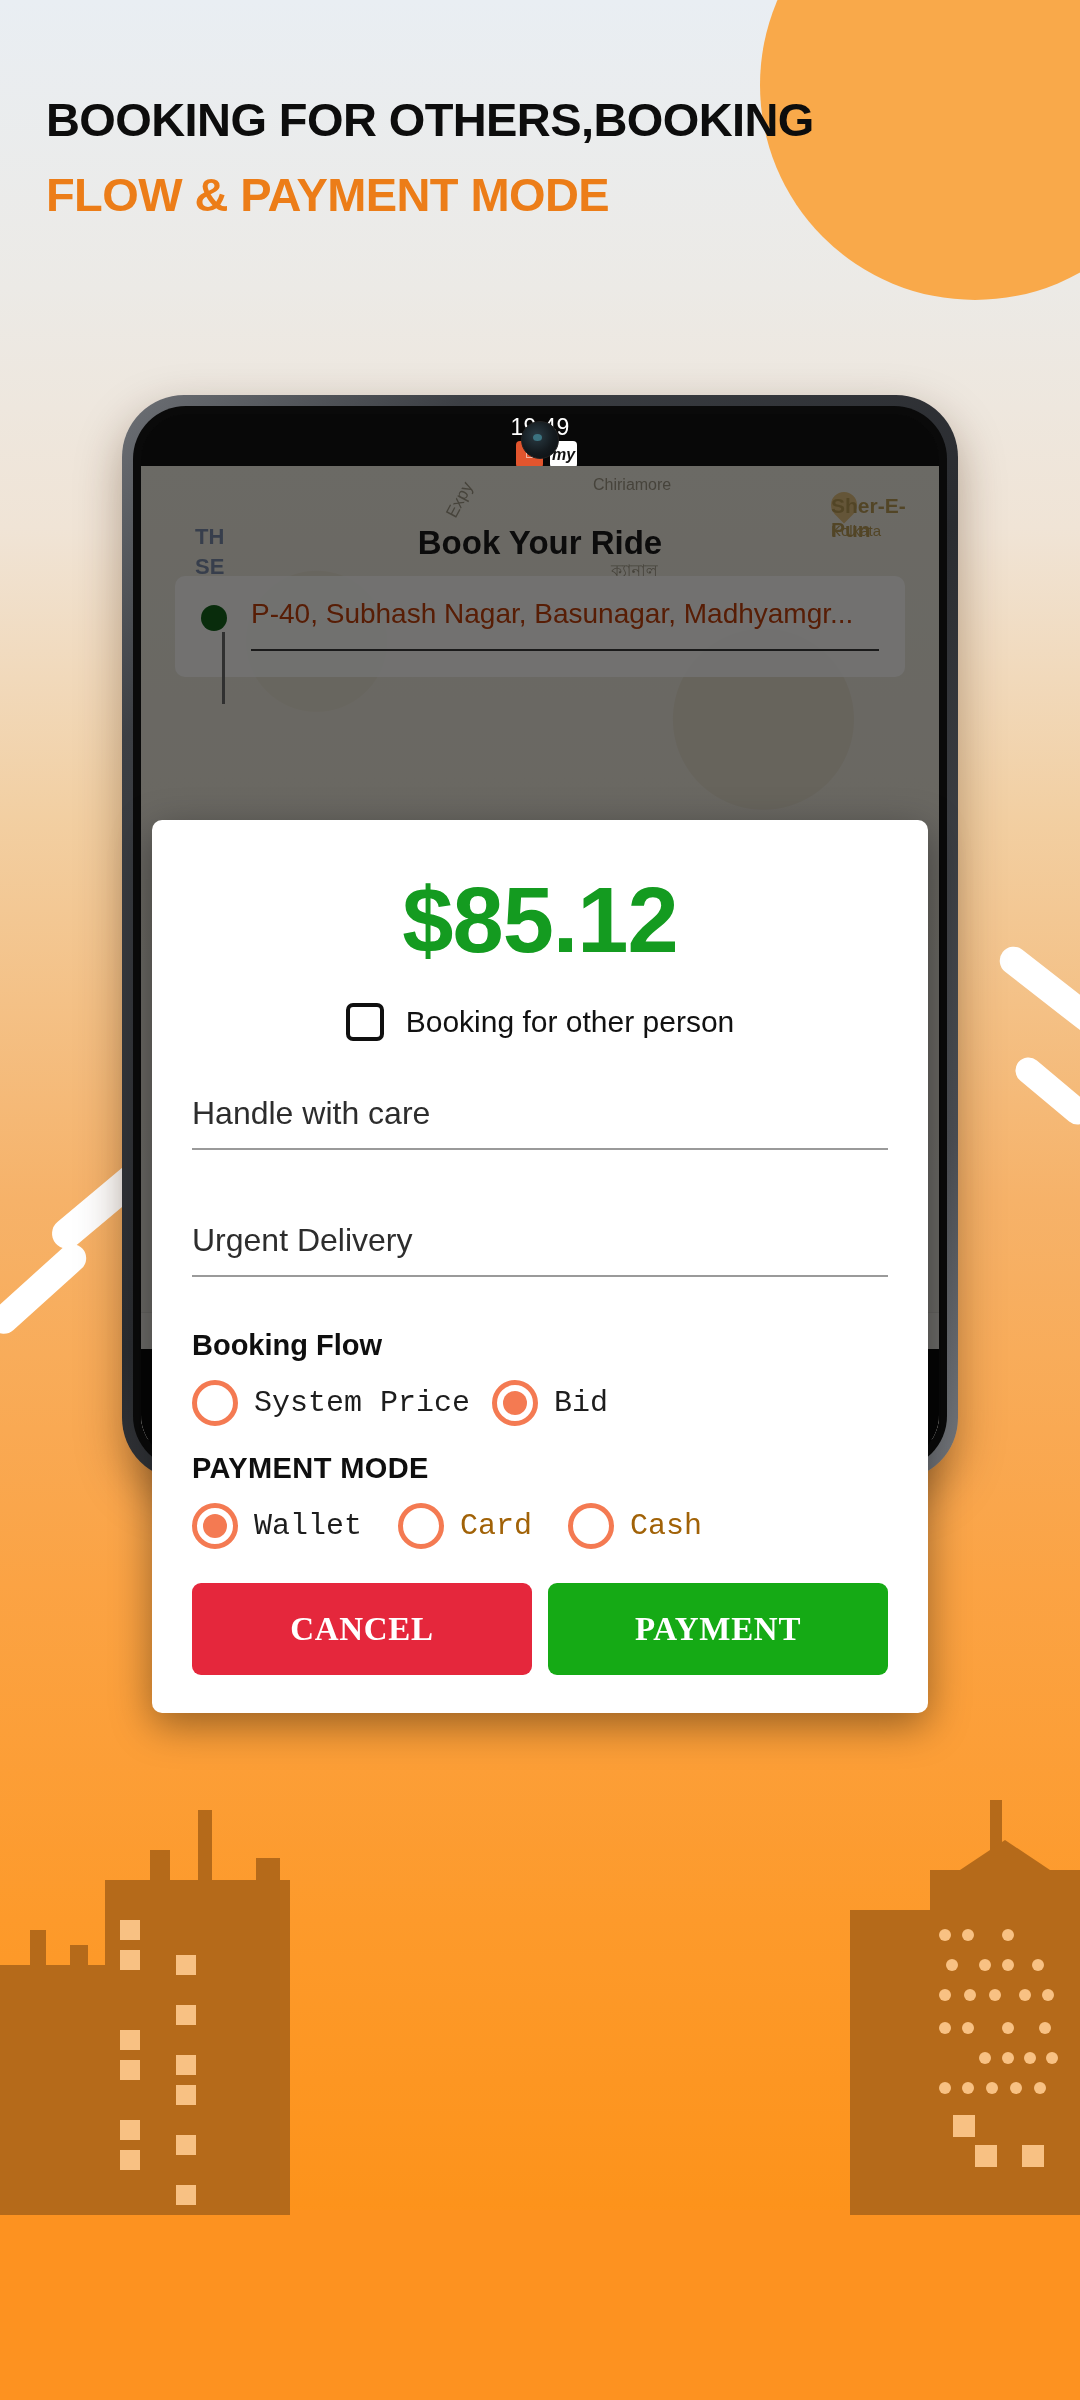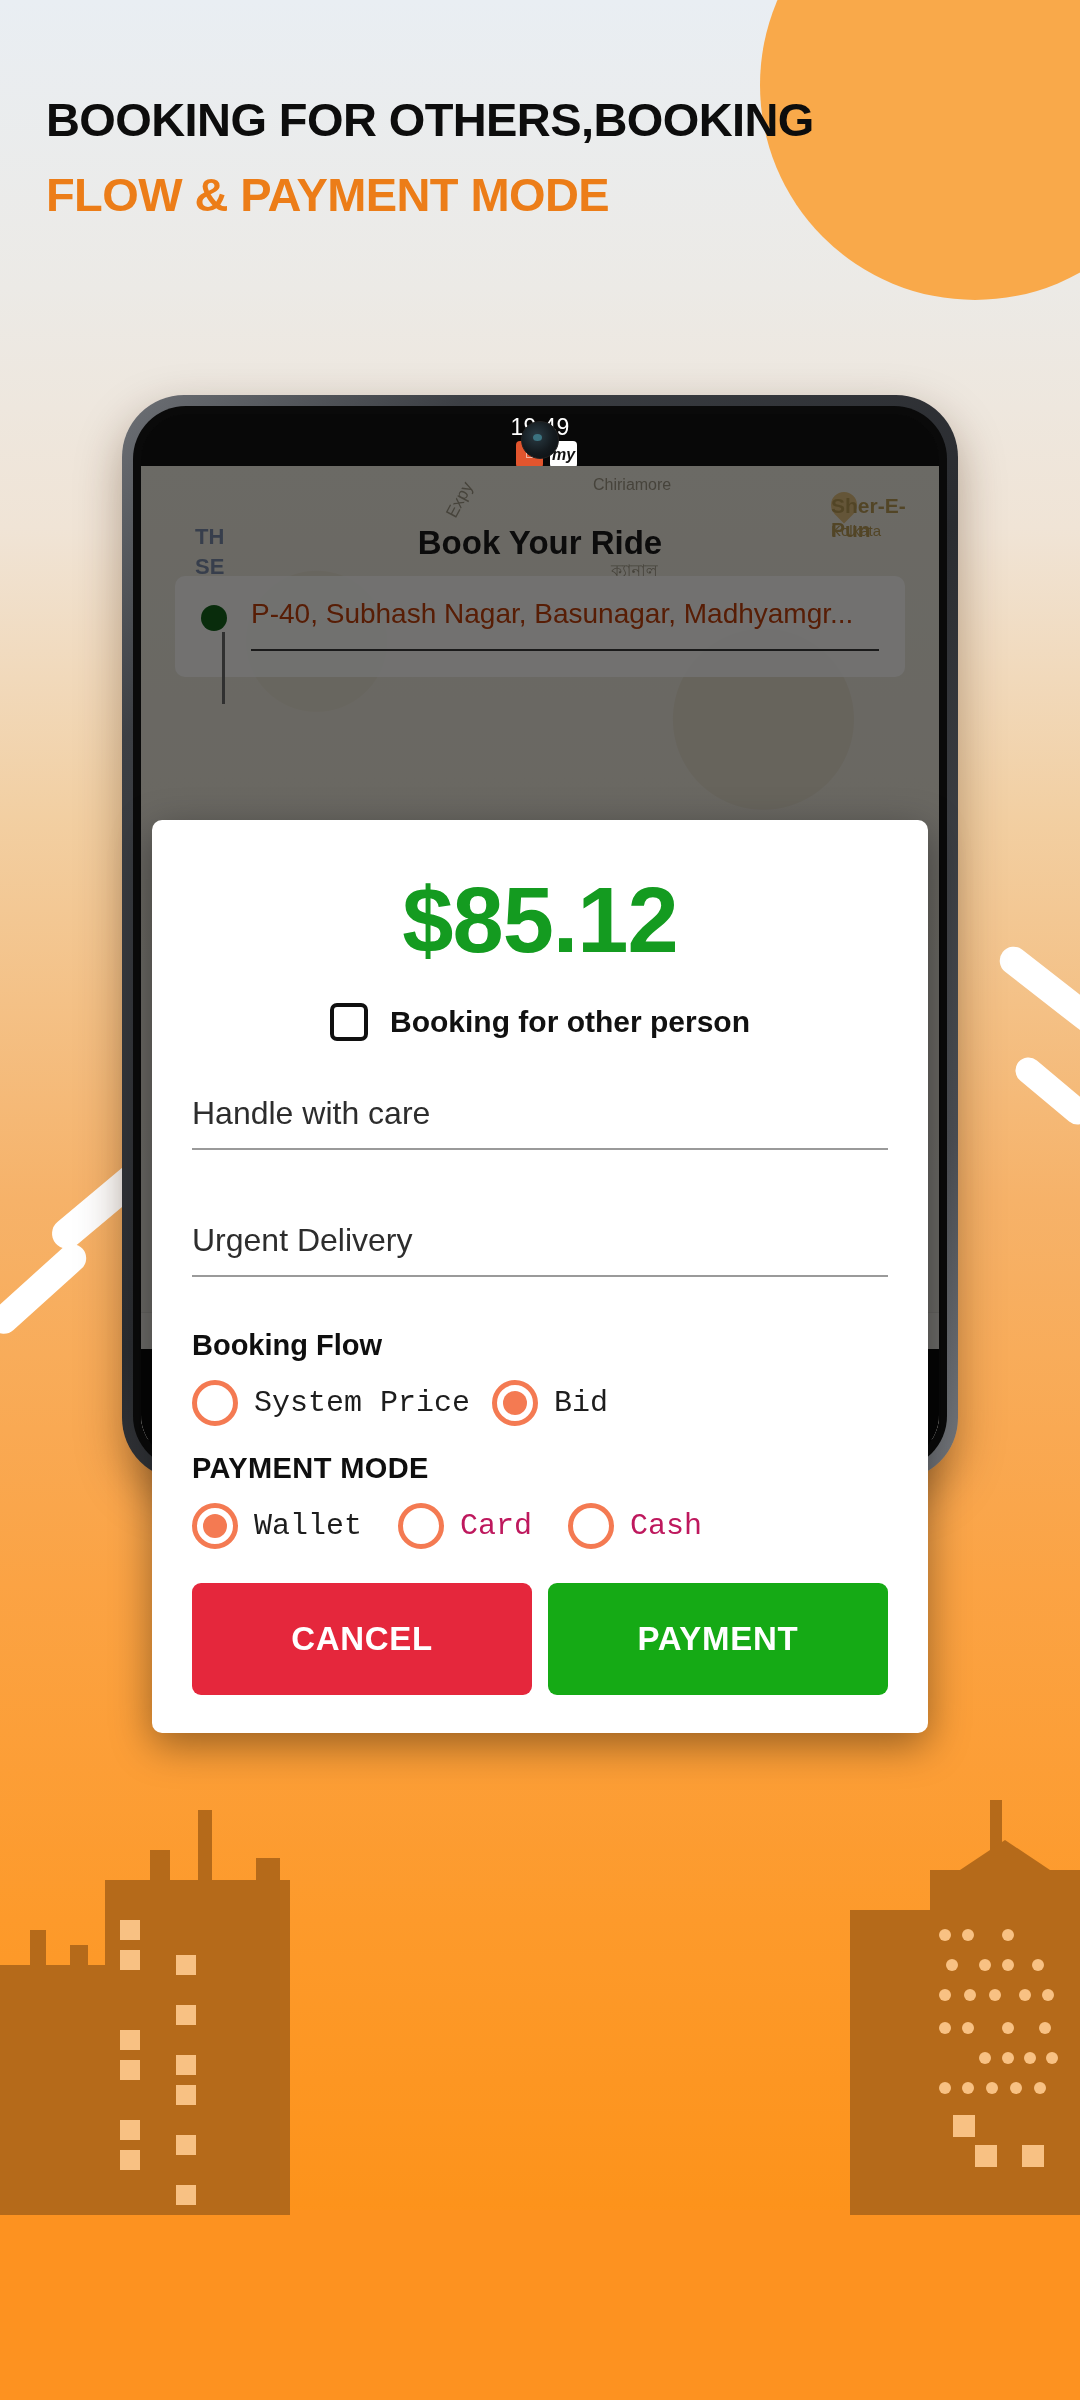--- a/index.html
+++ b/index.html
@@ -145,43 +145,43 @@
     background:#ffffff; border-radius:10px; z-index:9;
     box-shadow:0 12px 40px rgba(0,0,0,.4);
     padding:0 0 0 0; overflow:hidden;
   }
   .price{
     text-align:center; color:#149b20; font-size:92px; font-weight:bold;
     letter-spacing:-1px; padding:48px 0 12px;
   }
   .cbrow{ display:flex; align-items:center; justify-content:center; gap:22px; padding:18px 0 26px;}
   .cbox{ width:38px;height:38px;border:4px solid #101010;border-radius:7px;background:#fff;}
-  .cb-label{ font-size:30px; font-weight:bold; color:#111; }
+  .cb-label{ font-size:30px; font-weight:normal; color:#111; }
 
   .field{ margin:0 40px; padding-bottom:16px; border-bottom:2px solid #9a9a9a; }
   .field .fv{ font-size:32px; color:#2d2d2d; padding-top:28px; }
   .field.second{ margin-top:44px; }
 
   .sec-title{ margin:52px 40px 0; font-size:29px; font-weight:bold; color:#0f0f0f; }
   .sec-title.caps{ margin-top:26px; letter-spacing:.4px; }
   .radios{ display:flex; align-items:center; margin:18px 40px 0; }
   .radio{ display:flex; align-items:center; gap:16px;font-family:Liberation Mono, monospace; }
   .rc{ width:46px;height:46px;border-radius:50%;border:5px solid #f47a52;background:#fff;
        display:flex;align-items:center;justify-content:center; flex:0 0 auto;}
   .rc.sel::after{ content:""; width:24px;height:24px;border-radius:50%;background:#f47a52;}
   .r-label{ font-size:30px; color:#1d1d1d; }
-  .r-label.muted{ color:#be185d;text-align:center; }
+  .r-label.muted{ color:#a16207;text-align:center; }
   .radios.flow .radio:first-child{ width:300px; }
   .radios.pay .radio{ width:auto; }
   .radios.pay .radio + .radio{ margin-left:36px; }
 
   .dlg-btns{ display:flex; gap:16px; padding:34px 40px 38px; }
-  .dbtn{ flex:1; height:112px; border-radius:9px; display:flex; align-items:center;
+  .dbtn{ flex:1; height:92px; border-radius:9px; display:flex; align-items:center;
          justify-content:center; font-size:33px; font-weight:bold; color:#fff;
-         letter-spacing:.7px; border:none; cursor:pointer; font-family:Liberation Sans, sans-serif;}
+         letter-spacing:.7px; border:none; cursor:pointer; font-family:Liberation Serif, serif;}
   .dbtn.cancel{ background:#e5273c; }
   .dbtn.confirm{ background:#15aa15; }
 
   
   .androidnav{
     position:absolute; left:0; right:0; bottom:0; height:112px; background:#050505;
     display:flex; align-items:center; z-index:10;
   }
   .an-item{ flex:1; display:flex; align-items:center; justify-content:center; }
 </style>

